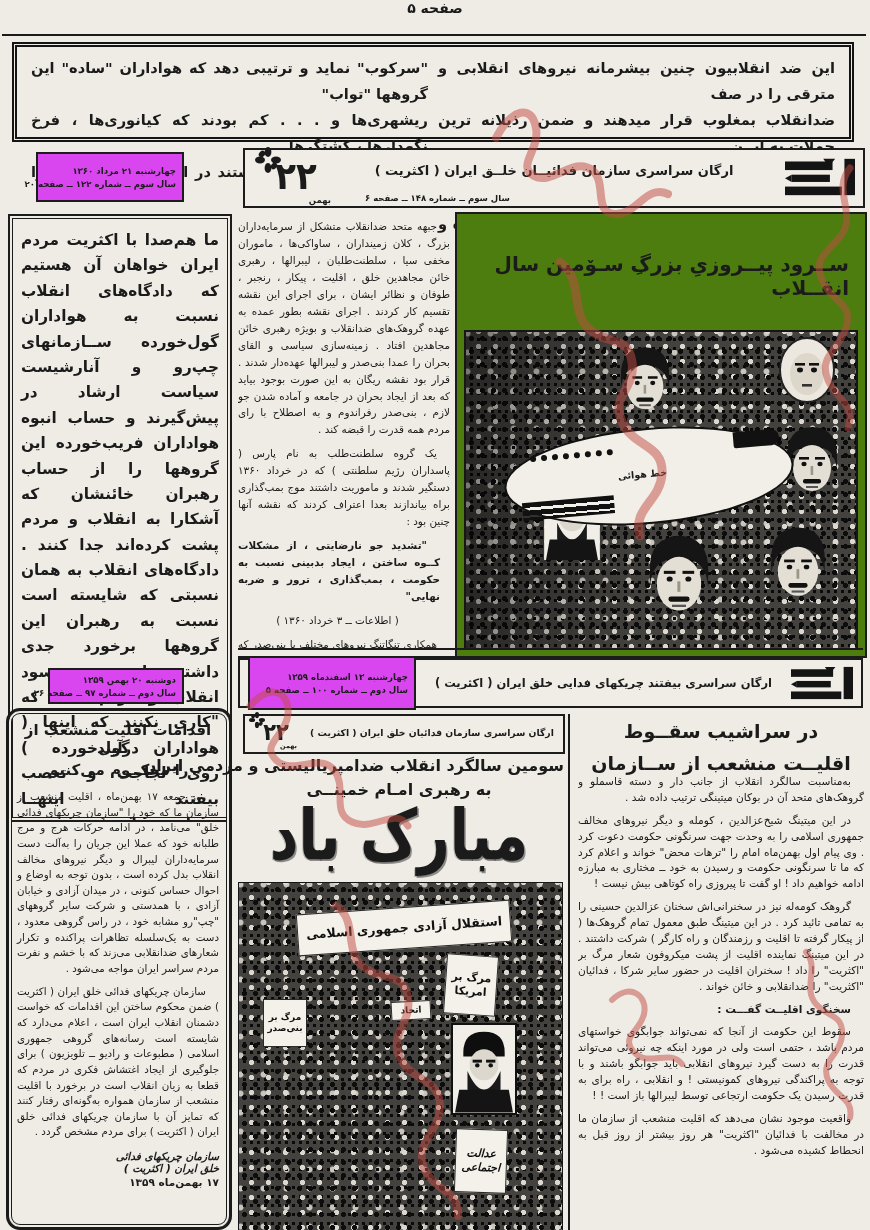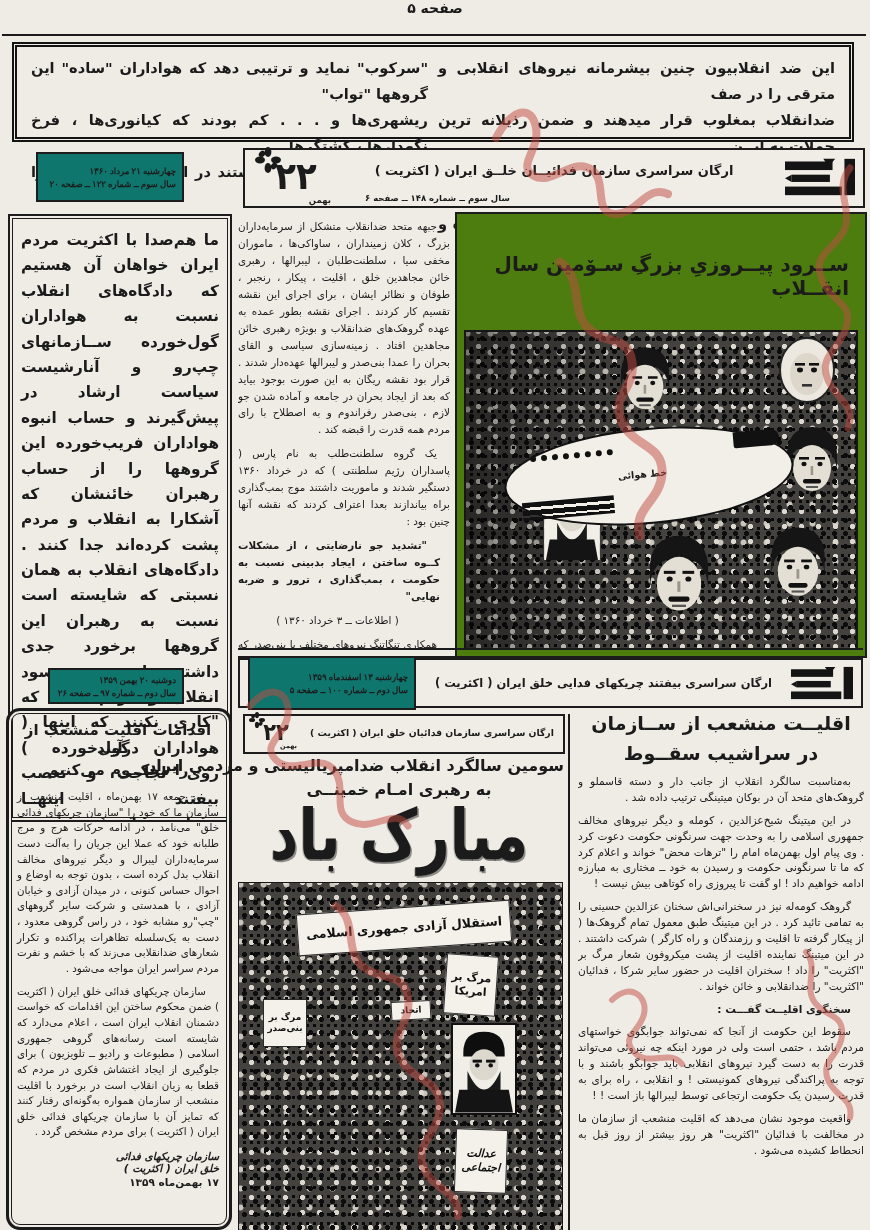--- a/index.html
+++ b/index.html
@@ -6,22 +6,22 @@
   #page{position:relative;width:870px;height:1230px;background:#efece6;overflow:hidden;
         font-family:"DejaVu Sans",sans-serif;color:#1b1b1b;}
   .abs{position:absolute;}
   .rtl{direction:rtl;unicode-bidi:embed;}
   .jus{text-align:justify;text-align-last:right;}
   .ctr{text-align:center;}
   .bordered{border:2px solid #1c1c1c;}
   .dblbox{border:5px double #141414;}
   .innerline{box-shadow:inset 0 0 0 2px #efece6, inset 0 0 0 3px #1c1c1c;}
   .hr{background:#1b1b1b;}
-  .datebox{border:2px solid #1c1c1c;background:#0f766e;font-size:8.6px;font-weight:700;
-           display:flex;flex-direction:column;justify-content:center;gap:3px;padding:3px 6px;font-family:Liberation Serif, serif;}
+  .datebox{border:2px solid #1c1c1c;background:#d946ef;font-size:8.6px;font-weight:700;
+           display:flex;flex-direction:column;justify-content:center;gap:3px;padding:3px 6px;}
   .datebox div{white-space:nowrap;}
   
   #topquote{display:flex;flex-direction:row;gap:10px;padding:8px 14px;font-size:14.6px;font-weight:700;line-height:1.78;}
   #topquote .qcol{width:50%;}
   .logo22{position:relative;width:74px;height:50px;}
   .logo22 .num{font-size:34px;font-weight:900;line-height:46px;letter-spacing:-2px;display:block;text-align:center;transform:scaleY(1.12);}
   .logo22 .month{position:absolute;right:2px;bottom:-2px;font-size:8.5px;font-weight:700;}
   .logo22 svg{position:absolute;left:-4px;top:-6px;}
   .logo22.small{width:46px;height:30px;}
   .logo22.small .num{font-size:21px;line-height:28px;}
@@ -254,22 +254,22 @@
     <div class="sign rtl abs ctr" style="left:24px;top:116px;width:42px;height:46px;font-size:9px;">مرگ بر بنی‌صدر</div>
     <svg class="abs" style="left:212px;top:140px;border:2px solid #111;background:#f1eee7;" width="62" height="88" viewBox="0 0 60 84">
         <use href="#sym-khomeini"></use>
       </svg>
     <div class="sign rtl abs ctr" style="left:216px;top:246px;width:50px;height:62px;transform:rotate(2deg);font-size:11px;font-style:italic;">عدالت اجتماعی</div>
   </div>
 
   <div class="abs hr" style="left:568px;top:714px;width:2px;height:516px;"></div>
 
   <div class="abs rtl" style="left:578px;top:712px;width:286px;height:518px;overflow:hidden;">
+    <div class="ctr" style="font-size:19px;font-weight:900;margin:8px 0 10px 0;">در سراشیب سقــوط</div>
     <div class="ctr" style="font-size:19px;font-weight:900;">اقلیــت منشعب از ســازمان</div>
-    <div class="ctr" style="font-size:19px;font-weight:900;margin:8px 0 10px 0;">در سراشیب سقــوط</div>
     <div class="smalltext jus" style="font-size:10.6px;line-height:1.5;">
       <p>به‌مناسبت سالگرد انقلاب از جانب دار و دسته قاسملو و گروهک‌های متحد آن در بوکان میتینگی ترتیب داده شد .</p>
       <p>در این میتینگ شیخ‌عزالدین ، کومله و دیگر نیروهای مخالف جمهوری اسلامی را به وحدت جهت سرنگونی حکومت دعوت کرد . وی پیام اول بهمن‌ماه امام را "ترهات محض" خواند و اعلام کرد که ما تا سرنگونی حکومت و رسیدن به خود ــ مختاری به مبارزه ادامه خواهیم داد ! او گفت تا پیروزی راه کوتاهی بیش نیست !</p>
       <p>گروهک کومه‌له نیز در سخنرانی‌اش سخنان عزالدین حسینی را به تمامی تائید کرد . در این میتینگ طبق معمول تمام گروهک‌ها ( از پیکار گرفته تا اقلیت و رزمندگان و راه کارگر ) شرکت داشتند . در این میتینگ نماینده اقلیت از پشت میکروفون شعار مرگ بر "اکثریت" را داد ! سخنران اقلیت در حضور سایر شرکا ، فدائیان "اکثریت" را ضدانقلابی و خائن خواند .</p>
       <p style="font-weight:700;">سخنگوی اقلیــت گفـــت :</p>
       <p>سقوط این حکومت از آنجا که نمی‌تواند جوابگوی خواستهای مردم باشد ، حتمی است ولی در مورد اینکه چه نیروئی می‌تواند قدرت را به دست گیرد نیروهای انقلابی باید جوابگو باشند و با توجه به پراکندگی نیروهای کمونیستی ! و انقلابی ، راه برای به قدرت رسیدن یک حکومت ارتجاعی توسط لیبرالها باز است ! !</p>
       <p>واقعیت موجود نشان می‌دهد که اقلیت منشعب از سازمان ما در مخالفت با فدائیان "اکثریت" هر روز بیشتر از روز قبل به انحطاط کشیده می‌شود .</p>
     </div>
   </div>
 

